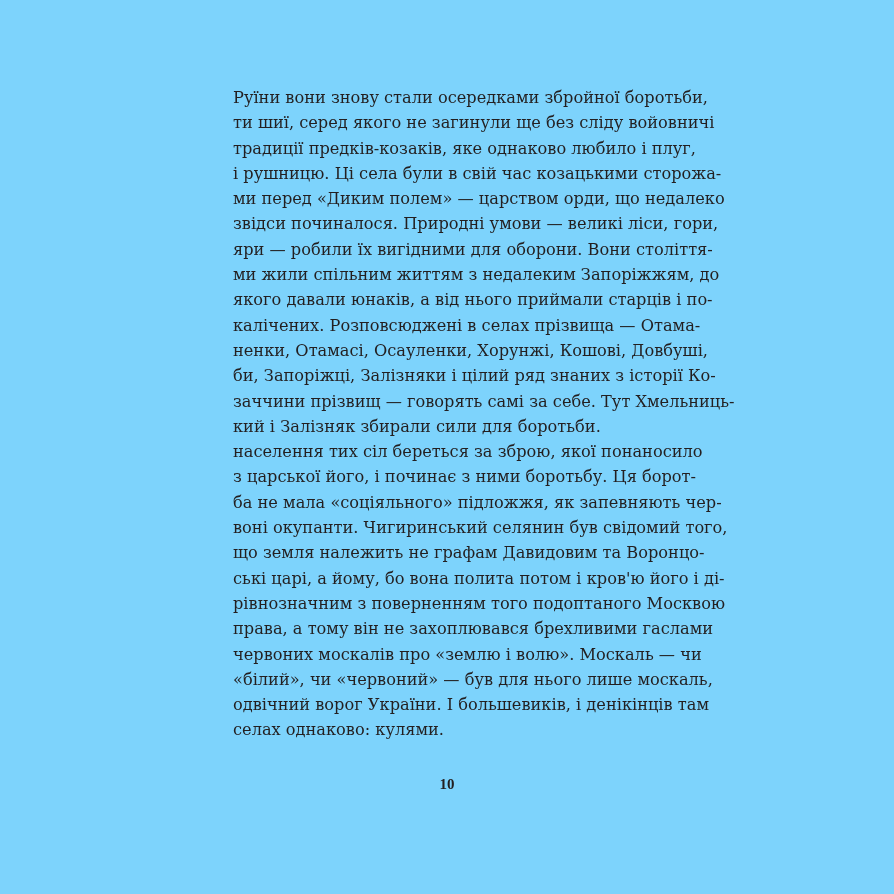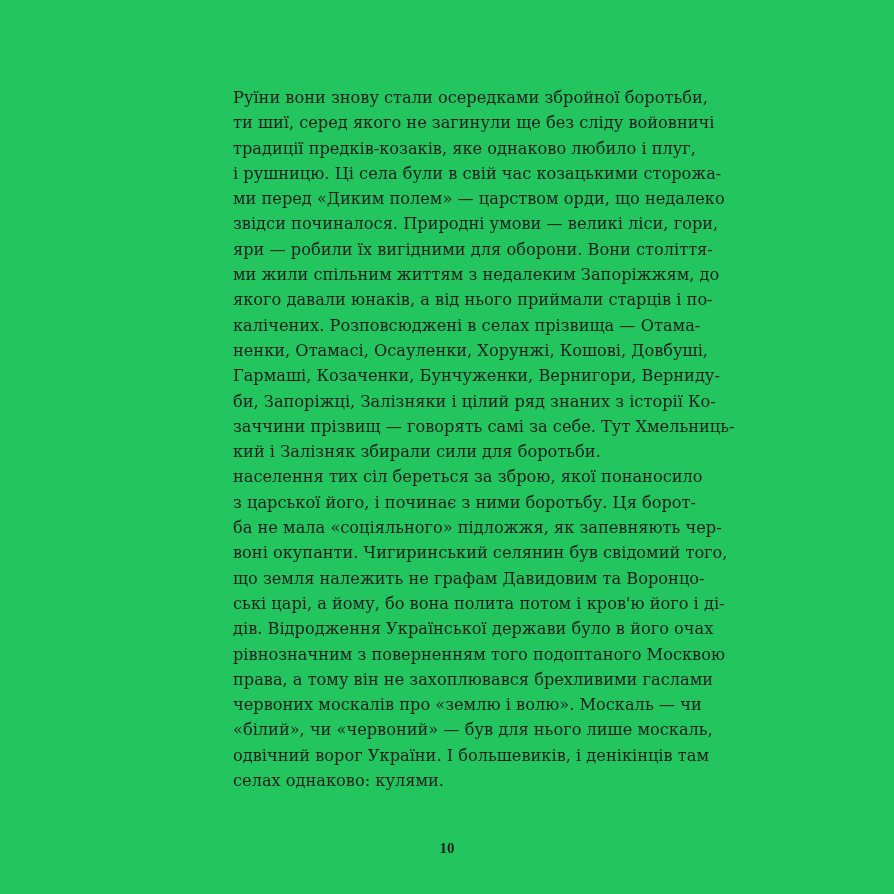--- a/index.html
+++ b/index.html
@@ -10,21 +10,21 @@
   body {
     width: 894px;
     height: 894px;
     position: relative;
     overflow: hidden;
   }
   .page {
     position: absolute;
     left: 0; top: 0;
     width: 894px; height: 894px;
-    background: #22c55e;
+    background: #7dd3fc;
   }
   .text-block {
     position: absolute;
     left: 233px;
     top: 85px;
     width: 432px;
     color: #231f20;
     font-family: "DejaVu Serif", "Liberation Serif", serif;
     font-size: 16.2px;
     line-height: 25.3px;
@@ -39,21 +39,21 @@
   .line.last {
     text-align-last: left;
   }
   .line.indent {
     padding-left: 18px;
   }
   .page-number {
     position: absolute;
     left: 0;
     width: 894px;
-    top: 840px;
+    top: 776px;
     text-align: center;
     font-family: "Liberation Serif", "DejaVu Serif", serif;
     font-weight: bold;
     font-size: 15px;
     color: #231f20;
   }
 </style>
 </head>
 <body>
 
@@ -65,34 +65,32 @@
       <span class="line">ти шиї, серед якого не загинули ще без сліду войовничі</span>
       <span class="line">традиції предків-козаків, яке однаково любило і плуг,</span>
       <span class="line">і рушницю. Ці села були в свій час козацькими сторожа-</span>
       <span class="line">ми перед «Диким полем» — царством орди, що недалеко</span>
       <span class="line">звідси починалося. Природні умови — великі ліси, гори,</span>
       <span class="line">яри — робили їх вигідними для оборони. Вони століття-</span>
       <span class="line">ми жили спільним життям з недалеким Запоріжжям, до</span>
       <span class="line">якого давали юнаків, а від нього приймали старців і по-</span>
       <span class="line">калічених. Розповсюджені в селах прізвища — Отама-</span>
       <span class="line">ненки, Отамасі, Осауленки, Хорунжі, Кошові, Довбуші,</span>
-      <span class="line">Гармаші, Козаченки, Бунчуженки, Вернигори, Верниду-</span>
       <span class="line">би, Запоріжці, Залізняки і цілий ряд знаних з історії Ко-</span>
       <span class="line">заччини прізвищ — говорять самі за себе. Тут Хмельниць-</span>
       <span class="line last">кий і Залізняк збирали сили для боротьби.</span>
     </div>
 
     <div>
       <span class="line">населення тих сіл береться за зброю, якої понаносило</span>
       <span class="line">з царської його, і починає з ними боротьбу. Ця борот-</span>
       <span class="line">ба не мала «соціяльного» підложжя, як запевняють чер-</span>
       <span class="line">воні окупанти. Чигиринський селянин був свідомий того,</span>
       <span class="line">що земля належить не графам Давидовим та Воронцо-</span>
       <span class="line">ські царі, а йому, бо вона полита потом і кров'ю його і ді-</span>
-      <span class="line">дів. Відродження Української держави було в його очах</span>
       <span class="line">рівнозначним з поверненням того подоптаного Москвою</span>
       <span class="line">права, а тому він не захоплювався брехливими гаслами</span>
       <span class="line">червоних москалів про «землю і волю». Москаль — чи</span>
       <span class="line">«білий», чи «червоний» — був для нього лише москаль,</span>
       <span class="line">одвічний ворог України. І большевиків, і денікінців там</span>
       <span class="line last">селах однаково: кулями.</span>
     </div>
 
 
   </div>

